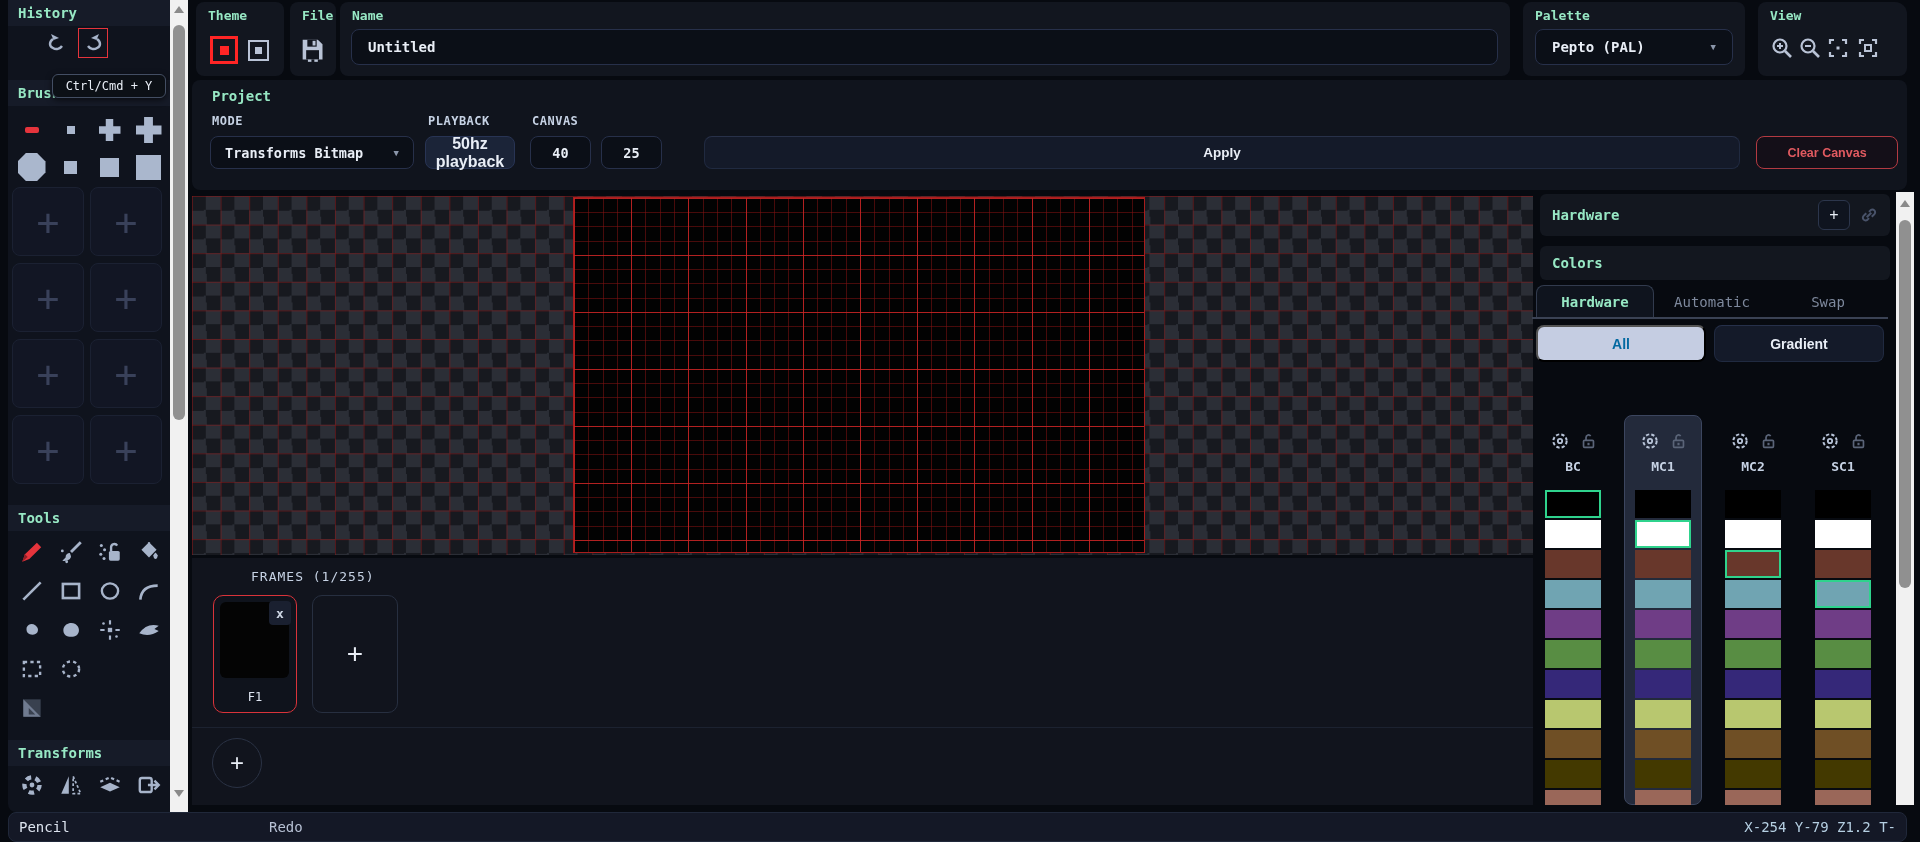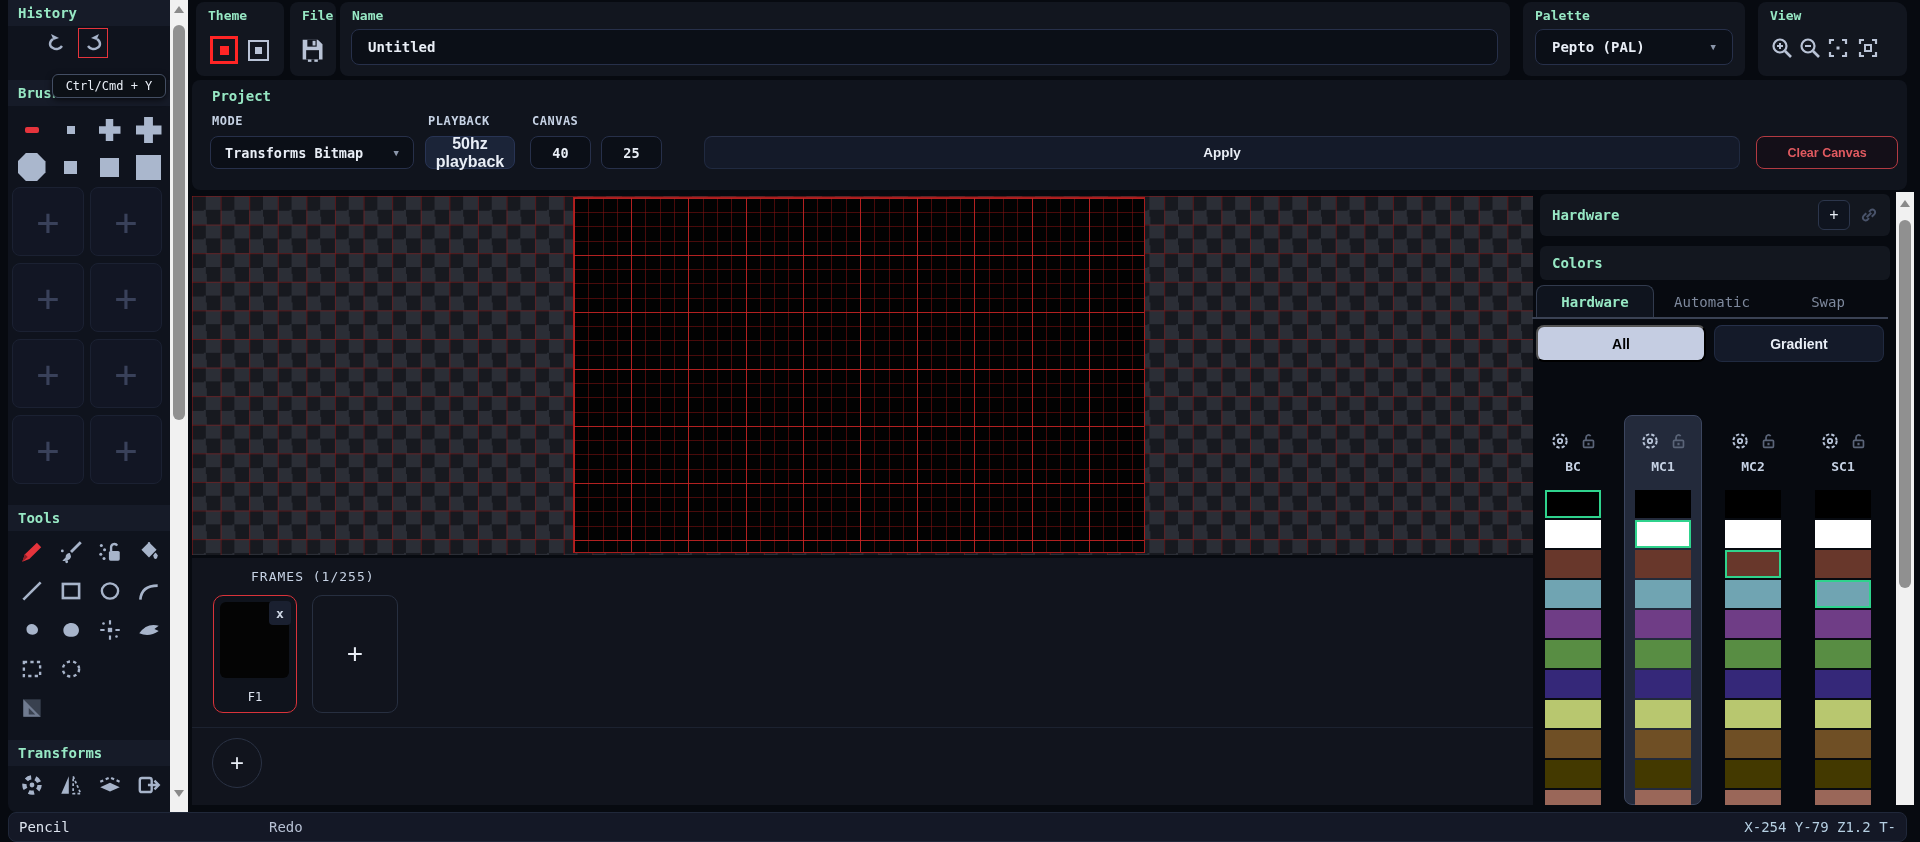--- a/index.html
+++ b/index.html
@@ -91,21 +91,21 @@
 
   
   .rstrip{position:absolute;left:1540px;width:350px;background:#13171f;border-radius:6px;color:var(--mint);font-weight:bold;font-size:14px;display:flex;align-items:center;padding:0 12px;}
   .ov-plus{position:absolute;left:1818px;top:200px;width:32px;height:30px;background:#0f141f;border:1px solid #2c364c;border-radius:6px;color:var(--text);font-size:16px;display:flex;align-items:center;justify-content:center;z-index:2;}
   .ov-link{position:absolute;left:1856px;top:204px;width:26px;height:22px;z-index:2;}
   .tabs{position:absolute;left:1536px;top:285px;width:350px;height:33px;display:flex;}
   .tab{flex:1;display:flex;align-items:center;justify-content:center;font-size:14px;color:var(--dim);}
   .tab.active{color:var(--mint);font-weight:bold;border:1px solid #323b4e;border-bottom:none;border-radius:8px 8px 0 0;background:#0f141e;}
   .tab-line{position:absolute;left:1532px;top:317px;width:356px;height:2px;background:#3a4254;}
   .rbtn{position:absolute;border-radius:8px;font-size:14px;font-weight:bold;display:flex;align-items:center;justify-content:center;}
-  .rbtn.light{background:#c5cde2;color:#000000;justify-content:center;}
+  .rbtn.light{background:#c5cde2;color:#0369a1;justify-content:center;}
   .rbtn.dark{background:var(--btn);border:1px solid #202a40;border-top-color:#26304a;color:var(--text);}
   .columns{position:absolute;left:1534px;top:415px;width:356px;height:390px;overflow:hidden;display:flex;gap:12px;}
   .color-col{width:78px;display:flex;flex-direction:column;align-items:center;padding-top:16px;}
   .color-col.hl{background:#232a3b;border:1px solid #3c465f;border-radius:8px;padding-top:15px;}
   .col-icons{display:flex;align-items:center;gap:9px;height:22px;}
   .col-label{margin-top:8px;height:18px;font-size:13px;font-weight:600;color:var(--label);}
   .swatches{margin-top:16px;display:flex;flex-direction:column;}
   .swatch{width:56px;height:28px;margin-bottom:2px;}
   .swatch.sel{box-shadow:inset 0 0 0 2px var(--sel-green);}
 

